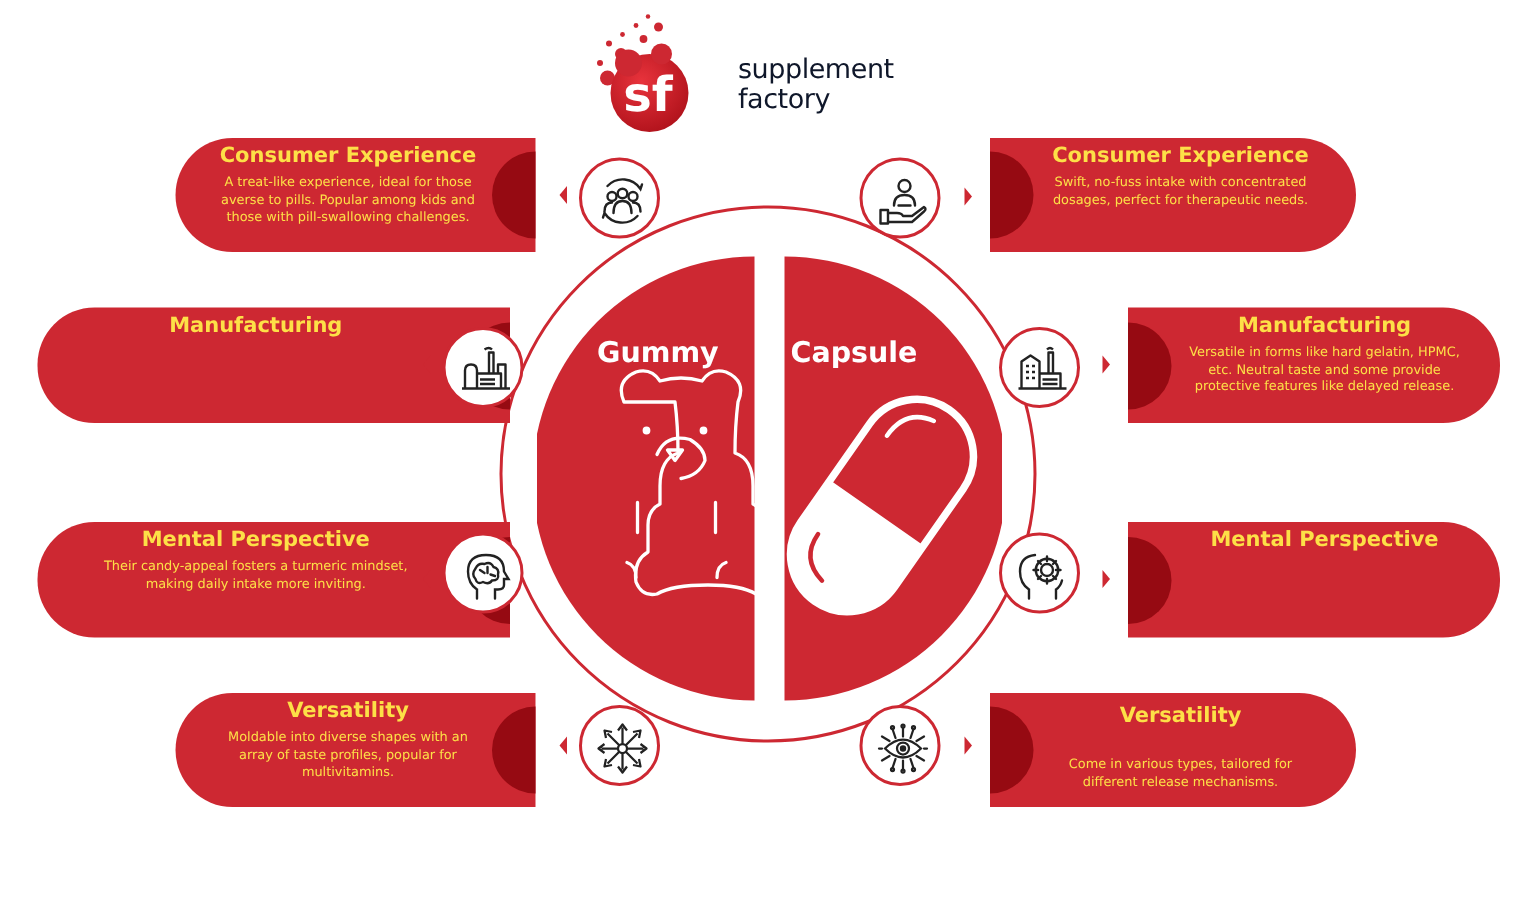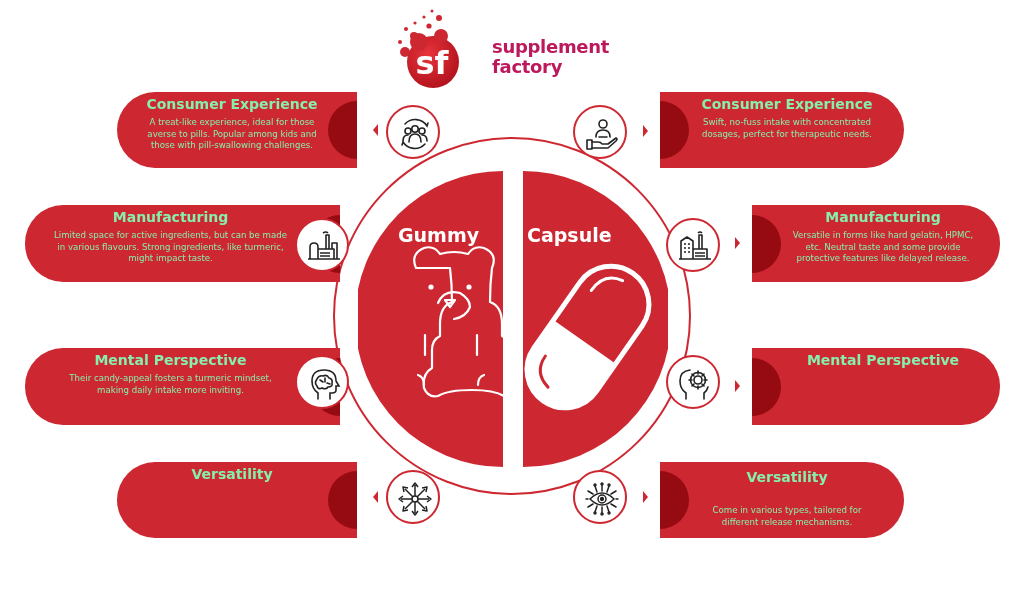--- a/index.html
+++ b/index.html
@@ -1,19 +1,19 @@
 <!DOCTYPE html>
 <html><head>
 <meta charset="utf-8">
 <style>
   html, body { margin:0; padding:0; background:#ffffff; }
   body { width:1024px; height:603px; position:relative; overflow:hidden; font-family:"Liberation Sans", sans-serif; }
   .abs { position:absolute; }
-  .logo-text { position:absolute; left:492px; top:37px; font-family:"DejaVu Sans", sans-serif; font-weight:bold; font-size:18px; line-height:20px; color:#be185d; letter-spacing:-0.3px; }
-  .card { position:absolute; background:#cd2832; color:#86efac; overflow:hidden; box-sizing:border-box; text-align:center; }
+  .logo-text { position:absolute; left:492px; top:37px; font-family:"DejaVu Sans", sans-serif; font-weight:normal; font-size:18px; line-height:20px; color:#0f172a; letter-spacing:-0.3px; }
+  .card { position:absolute; background:#cd2832; color:#fde047; overflow:hidden; box-sizing:border-box; text-align:center; }
   .card.left { border-radius:38px 0 0 38px; }
   .card.right { border-radius:0 38px 38px 0; }
   .card .notch { position:absolute; width:58px; height:58px; border-radius:50%; background:#960a12; top:50%; transform:translateY(-50%); }
   .card.left .notch { right:-29px; }
   .card.right .notch { left:-29px; }
   .card h3 { margin:0; font-family:"DejaVu Sans", sans-serif; font-weight:bold; font-size:14px; line-height:18px; padding-top:3px; }
   .card p { margin:4px 0 0; font-family:"DejaVu Sans", sans-serif; font-size:8.6px; line-height:11.5px; }
   .center-label { position:absolute; font-family:"DejaVu Sans", sans-serif; font-weight:bold; font-size:19px; color:#fff; }
   .pointer { position:absolute; width:0; height:0; border-top:6px solid transparent; border-bottom:6px solid transparent; }
   .pointer.left { border-right:5px solid #cd2832; }
@@ -80,30 +80,30 @@
 <div class="center-label" style="left:527px;top:224px;">Capsule</div>
 
 <div class="card left" style="left:117px;top:92px;width:240px;height:76px;padding:0 34px 0 24px;">
   <div class="notch"></div>
   <h3>Consumer Experience</h3>
   <p>A treat-like experience, ideal for those averse to pills. Popular among kids and those with pill-swallowing challenges.</p>
 </div>
 <div class="card left" style="left:25px;top:205px;width:315px;height:77px;padding:0 52px 0 28px;">
   <div class="notch"></div>
   <h3>Manufacturing</h3>
-  <p>Limited space for active ingredients, but can be made in various flavours. Strong ingredients, like turmeric, might impact taste.</p>
 </div>
 <div class="card left" style="left:25px;top:348px;width:315px;height:77px;padding:0 52px 0 28px;">
   <div class="notch"></div>
   <h3>Mental Perspective</h3>
   <p>Their candy-appeal fosters a turmeric mindset, making daily intake more inviting.</p>
 </div>
 <div class="card left" style="left:117px;top:462px;width:240px;height:76px;padding:0 34px 0 24px;">
   <div class="notch"></div>
   <h3>Versatility</h3>
+  <p>Moldable into diverse shapes with an array of taste profiles, popular for multivitamins.</p>
 </div>
 
 <div class="card right" style="left:660px;top:92px;width:244px;height:76px;padding:0 24px 0 34px;">
   <div class="notch"></div>
   <h3>Consumer Experience</h3>
   <p>Swift, no-fuss intake with concentrated dosages, perfect for therapeutic needs.</p>
 </div>
 <div class="card right" style="left:752px;top:205px;width:248px;height:77px;padding:0 20px 0 34px;">
   <div class="notch"></div>
   <h3>Manufacturing</h3>

